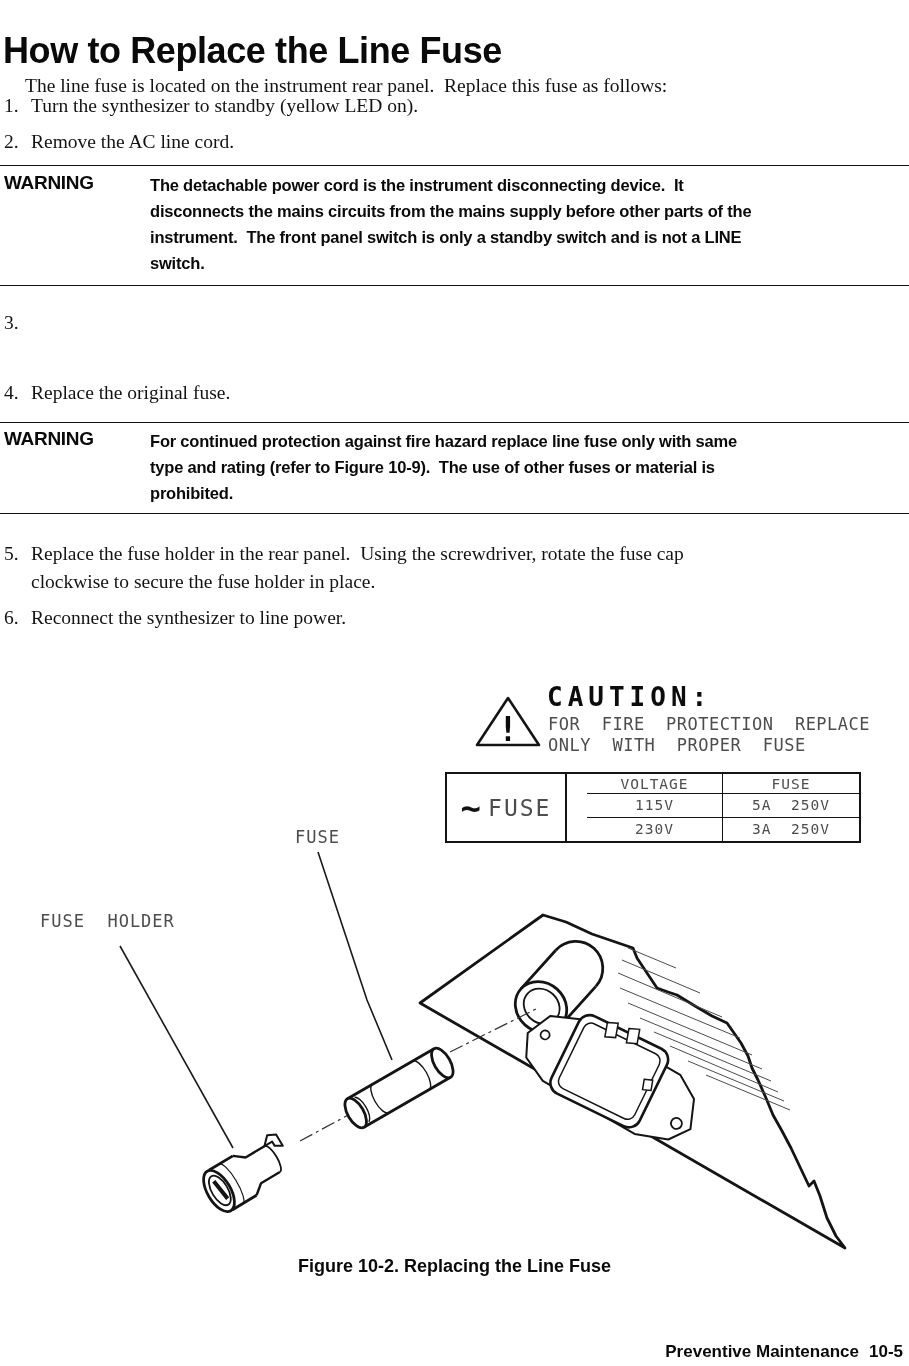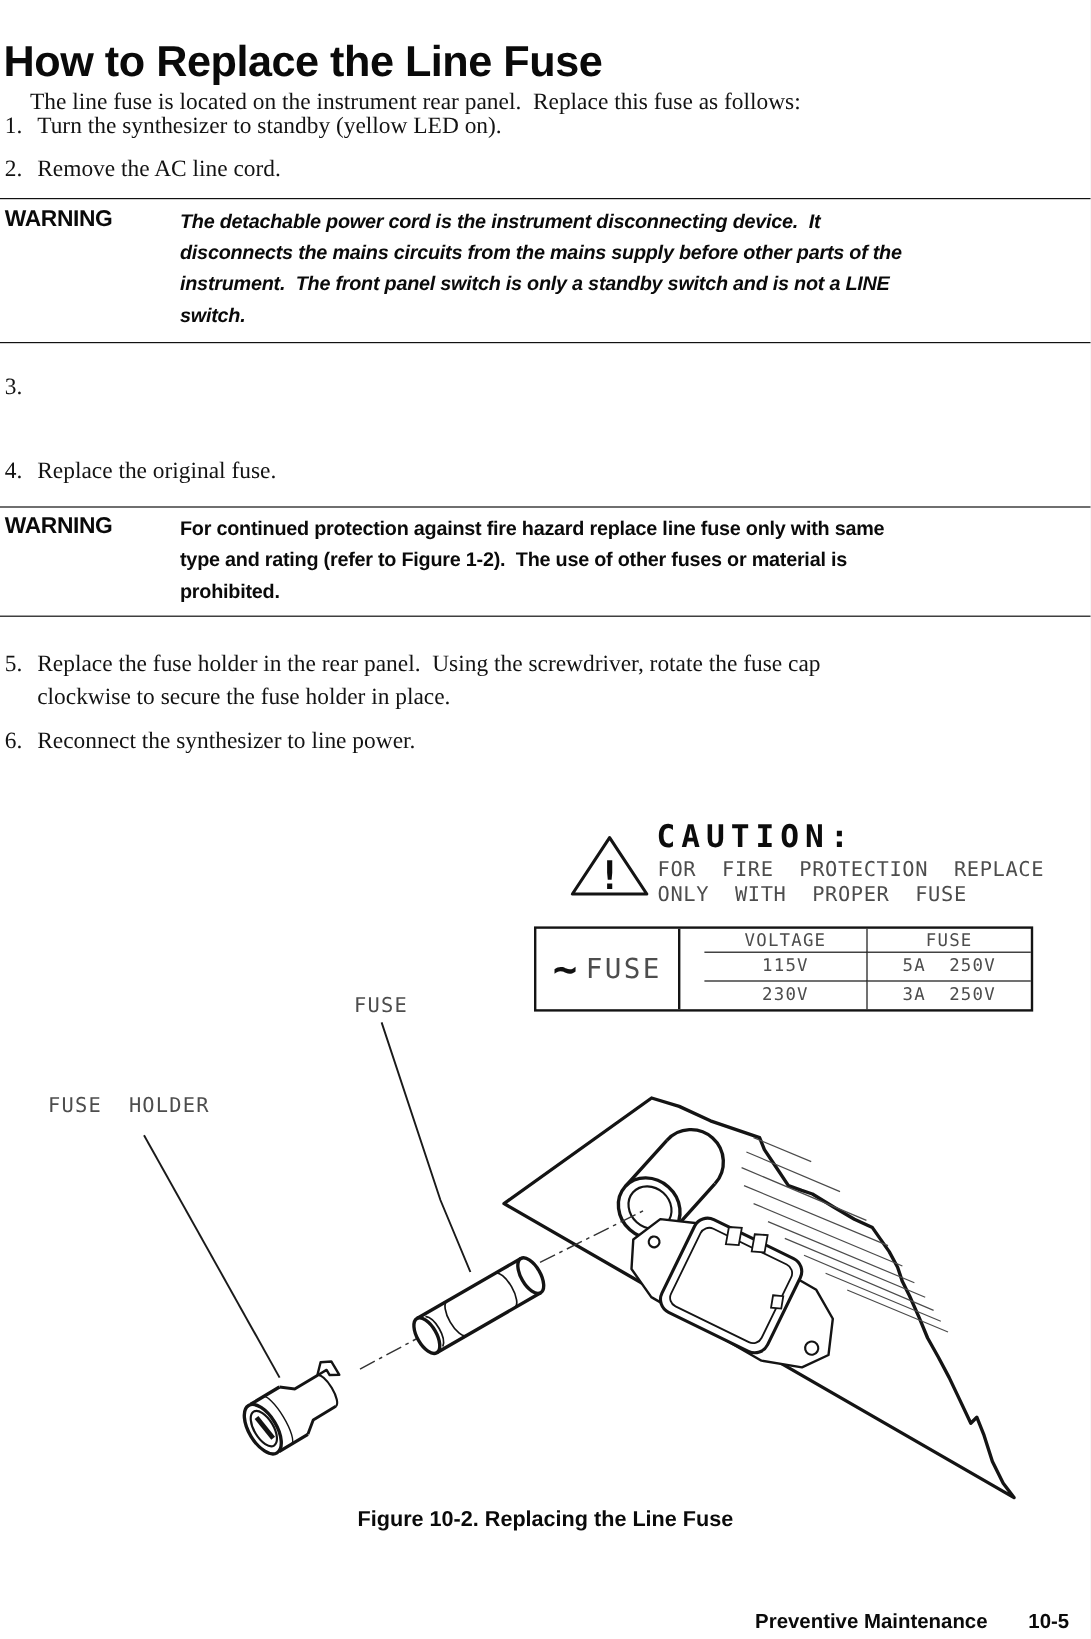--- a/index.html
+++ b/index.html
@@ -27,21 +27,21 @@
   .warn-label{
     left:4px;font-family:"Liberation Sans",sans-serif;font-weight:bold;
     font-size:19px;letter-spacing:-0.3px;color:#0a0a0a;
   }
   .w1-label{top:172px;}.w2-label{top:428px;}
   .warn-text{
     left:150px;width:750px;font-family:"Liberation Sans",sans-serif;
     font-weight:bold;font-size:16.5px;line-height:26px;letter-spacing:-0.2px;
     color:#0a0a0a;white-space:pre-wrap;
   }
-  .w1-text{top:172px;font-style:italic;}.w2-text{top:428px;}
+  .w1-text{top:172px;}.w2-text{top:428px;}
   
   .ftable{left:445px;top:772px;width:412px;height:67px;border:2px solid #141414;}
   .ft-left{
     position:absolute;left:0;top:0;width:118px;height:100%;
     border-right:2px solid #141414;display:flex;align-items:center;
     justify-content:center;gap:7px;
   }
   .ft-tilde{font-family:"DejaVu Sans Mono",monospace;font-weight:bold;font-size:34px;color:#111;line-height:10px;}
   .ft-fuse{font-family:"DejaVu Sans Mono",monospace;font-size:23px;letter-spacing:2px;color:#4d4d4d;}
   .ft-grid{
@@ -60,22 +60,22 @@
   .fig-caption{
     left:0;top:1256px;width:909px;text-align:center;
     font-family:"Liberation Sans",sans-serif;font-weight:bold;font-size:18px;
     color:#0a0a0a;
   }
   .footer-left{
     left:4px;top:1386px;font-family:"Liberation Sans",sans-serif;
     font-weight:bold;font-size:17px;color:#0a0a0a;
   }
   .footer-right{
-    right:18px;top:1342px;font-family:"Liberation Sans",sans-serif;
-    font-weight:bold;font-size:17px;color:#0a0a0a;display:flex;gap:34px;
+    right:6px;top:1342px;font-family:"Liberation Sans",sans-serif;
+    font-weight:bold;font-size:17px;color:#0a0a0a;display:flex;gap:10px;
   }
   
   .drawing{left:0;top:0;width:909px;height:1366px;}
   .eng-text{font-family:"DejaVu Sans Mono",monospace;fill:#4d4d4d;white-space:pre;}
   .eng-bold{font-family:"DejaVu Sans Mono",monospace;font-weight:bold;fill:#0c0c0c;white-space:pre;}
 </style>
 </head>
 <body>
 
 <div class="page">
@@ -105,21 +105,21 @@
     <span class="num">3.</span>
   </div>
   <div class="abs step s4">
     <span class="num">4.</span>
     <span class="stext">Replace the original fuse.</span>
   </div>
 
   <div class="abs rule w2-top"></div>
   <div class="abs warn-label w2-label">WARNING</div>
   <div class="abs warn-text w2-text">For continued protection against fire hazard replace line fuse only with same
-type and rating (refer to Figure 1-2).  The use of other fuses or material is
+type and rating (refer to Figure 10-9).  The use of other fuses or material is
 prohibited.</div>
   <div class="abs rule w2-bot"></div>
 
   <div class="abs step s5">
     <span class="num">5.</span>
     <span class="stext">Replace the fuse holder in the rear panel.  Using the screwdriver, rotate the fuse cap
 clockwise to secure the fuse holder in place.</span>
   </div>
   <div class="abs step s6">
     <span class="num">6.</span>

